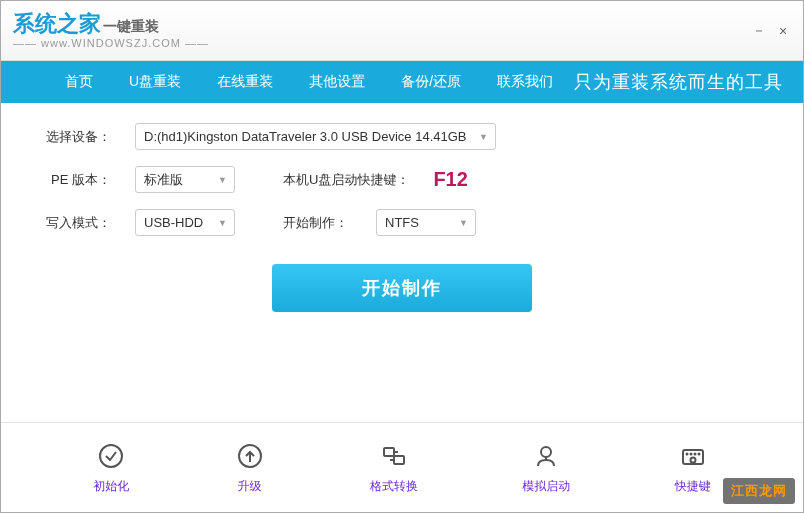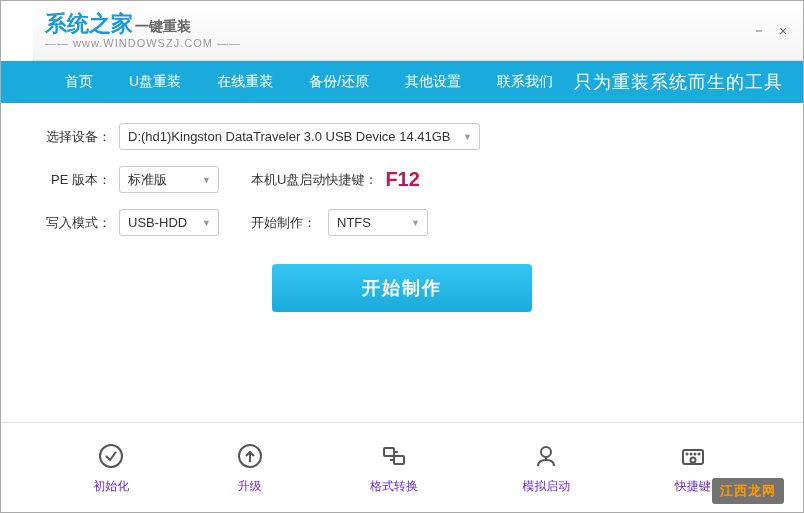--- a/index.html
+++ b/index.html
@@ -23,21 +23,20 @@
 
     
     .titlebar {
       background: linear-gradient(to bottom, #ffffff, #f5f5f5);
       height: 60px;
       display: flex;
       align-items: center;
       justify-content: space-between;
       padding: 0 12px;
       border-bottom: 1px solid #ddd;
-      margin-left: 32px;
     }
     .titlebar-logo {
       display: flex;
       flex-direction: column;
       align-items: flex-start;
     }
     .titlebar-title {
       font-size: 22px;
       font-weight: bold;
       color: #1a9ad6;
@@ -139,21 +138,21 @@
     .form-area {
       padding: 20px 40px;
       flex: 1;
       display: flex;
       flex-direction: column;
       gap: 16px;
     }
     .form-row {
       display: flex;
       align-items: center;
-      gap: 8px;
+      gap: 24px;
     }
     .form-label {
       font-size: 13px;
       color: #333;
       min-width: 70px;
       text-align: right;
     }
     .select-wrapper {
       position: relative;
       display: inline-flex;
@@ -243,21 +242,21 @@
     }
     .bottom-icon svg {
       width: 28px;
       height: 28px;
     }
 
     
     .watermark {
       position: absolute;
       bottom: 8px;
-      right: 19px;
+      right: 8px;
       background: rgba(0,0,0,0.55);
       color: #f90;
       font-size: 13px;
       font-weight: bold;
       padding: 4px 8px;
       border-radius: 3px;
       letter-spacing: 1px;
     }
   </style>
 </head>
@@ -276,22 +275,22 @@
       <div class="ctrl-btn">－</div>
       <div class="ctrl-btn">×</div>
     </div>
   </div>
 
   <div class="navbar">
     <div class="nav-items">
       <div class="nav-item">首页</div>
       <div class="nav-item">U盘重装</div>
       <div class="nav-item">在线重装</div>
+      <div class="nav-item">其他设置</div>
       <div class="nav-item">备份/还原</div>
-      <div class="nav-item">其他设置</div>
       <div class="nav-item">联系我们</div>
     </div>
     <div class="nav-slogan">只为重装系统而生的工具</div>
   </div>
 
   <div class="content">
 
 
     <div class="form-area">
 

